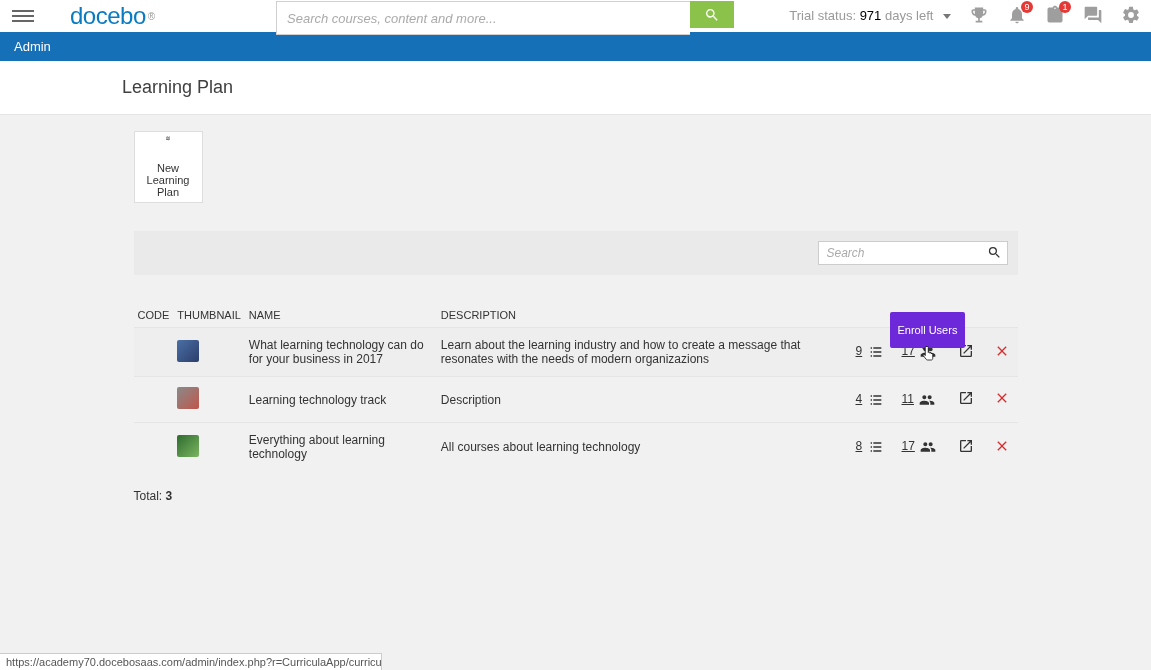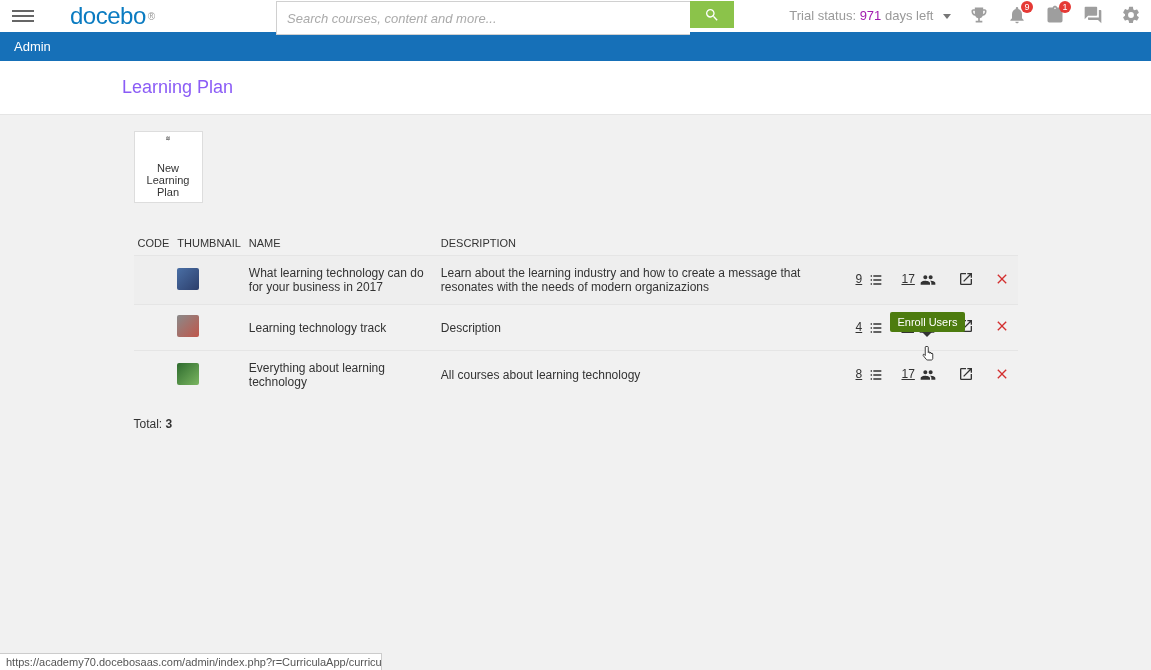--- a/index.html
+++ b/index.html
@@ -10,32 +10,32 @@
   .hamburger { width:22px; height:22px; display:flex; flex-direction:column; justify-content:center; gap:3px; cursor:pointer;}
   .hamburger span{ display:block; height:2px; background:#666; }
   .logo { margin-left:36px; font-size:24px; font-weight:400; color:#0a7bc1; letter-spacing:-0.5px; display:flex; align-items:center;}
   .logo-reg{ font-size:10px; vertical-align:top; margin-left:2px; color:#999;}
   .searchwrap{ position:absolute; left:276px; top:1px; height:27px; width:458px; display:flex;}
   .searchinput{ flex:1; border:1px solid #d0d0d0; border-right:none; padding:16px 10px; font-size:13px; color:#333; outline:none;}
   .searchinput::placeholder{color:#aaa; font-style:italic;}
   .searchbtn{ width:44px; background:#8bc34a; border:none; cursor:pointer; display:flex; align-items:center; justify-content:center;}
   .searchbtn svg{width:16px;height:16px;fill:#fff;}
   .trial{ position:absolute; right:200px; top:8px; font-size:13px; color:#999;}
-  .trial .days{color:#a21caf;}
+  .trial .days{color:#000000;}
   .caret-down{display:inline-block; margin-left:6px; border-left:4px solid transparent;border-right:4px solid transparent;border-top:5px solid #777; vertical-align:middle;}
   .topicons{ position:absolute; right:10px; top:5px; display:flex; gap:18px; align-items:center;}
   .topicon{ width:20px; height:20px; fill:#9e9e9e; cursor:pointer; position:relative;}
   .badge{ position:absolute; top:-4px; right:-6px; background:#e53935; color:#fff; font-size:9px; width:12px; height:12px; border-radius:50%; display:flex; align-items:center; justify-content:center;}
   
   
   .subheader{ height:29px; background:#1670b8; color:#fff; display:flex; align-items:center; padding:0 14px; font-size:13px;}
   
   
   .pagewrap{ background:#f1f1f1; height:609px; overflow:hidden;}
-  .pagehead{ background:#fff; padding:16px 0 16px 122px; font-size:18px; color:#8b5cf6; border-bottom:1px solid #e5e5e5;}
+  .pagehead{ background:#fff; padding:16px 0 16px 122px; font-size:18px; color:#404040; border-bottom:1px solid #e5e5e5;}
   
   .content{ margin:0 auto; width:884px; padding-top:14px; position:relative;}
   
   .newcard-wrap{position:relative; display:inline-block;}
   .newcard{ width:69px; height:72px; background:#fff; border:1px solid #ddd; display:flex; flex-direction:column; align-items:center; justify-content:center; cursor:pointer; text-align:center; padding:4px;}
   .newcard svg{width:32px;height:32px; fill:#333;}
   .newcard-label{ font-size:11px; color:#333; margin-top:21px; line-height:1.1;}
   
   .searchbar-section{ background:#eaeaea; margin-top:28px; padding:10px; display:flex; justify-content:flex-end;}
   .tablesearch{ position:relative; width:190px;}
@@ -51,21 +51,21 @@
   .thumb{ width:22px; height:22px; display:inline-block; border-radius:2px;}
   .thumb1{background:linear-gradient(135deg,#4a6fa5,#2c3e6b);}
   .thumb2{background:linear-gradient(135deg,#8a8a8a,#c0564a);}
   .thumb3{background:linear-gradient(135deg,#2e6b2e,#7bb661);}
   .countlink{ color:#333; text-decoration:underline; font-size:12px;}
   .iconcell svg{width:16px;height:16px;fill:#333;vertical-align:middle; margin-left:2px;}
   .editcell svg{width:16px;height:16px;fill:#333;}
   .delcell svg{width:16px;height:16px;fill:#d32f2f;}
   .actioncell{cursor:pointer;}
   
-  .tooltip{ position:absolute; background:#4d7c0f; color:#fff; font-size:11px; padding:4px 8px; border-radius:2px; white-space:nowrap; z-index:50;}
+  .tooltip{ position:absolute; background:#6d28d9; color:#fff; font-size:11px; padding:12px 8px; border-radius:2px; white-space:nowrap; z-index:50;}
   .tooltip::after{content:""; position:absolute; bottom:-5px; left:50%; margin-left:-5px; border-left:5px solid transparent; border-right:5px solid transparent; border-top:5px solid #333;}
   
   .cursor-img{position:absolute; z-index:60; width:18px; height:22px; pointer-events:none;}
   
   .total{ margin-top:18px; font-size:12px; color:#333;}
   .total b{font-weight:600;}
   
   .statusbar{ position:absolute; left:0; bottom:0; background:#fff; border:1px solid #ccc; border-bottom:none; border-left:none; font-size:11px; padding:2px 6px; color:#555; max-width:382px; overflow:hidden; white-space:nowrap;}
 </style>
 </head>
@@ -135,20 +135,28 @@
     
     <div class="newcard-wrap">
       <div class="newcard">
         <svg viewBox="0 0 24 24">
             <path d="M20.5 3l-.16.03L15 5.1 9 3 3.36 4.9c-.21.07-.36.25-.36.48V20.5c0 .28.22.5.5.5l.16-.03L9 18.9l6 2.1 5.64-1.9c.21-.7.36-.25.36-.48V3.5c0-.28-.22-.5-.5-.5zM10 5.47l4 1.4v11.66l-4-1.4V5.47zm-5 .99l3-1.01v11.7l-3 1.16V6.46zm14 11.08l-3 1.01V6.86l3-1.16v11.84z"></path>
           </svg>
         <div class="newcard-label">New Learning Plan</div>
       </div>
     </div>
     
+    <div class="searchbar-section">
+      <div class="tablesearch">
+        <input placeholder="Search" style="">
+        <svg viewBox="0 0 24 24">
+            <path d="M15.5 14h-.79l-.28-.27A6.471 6.471 0 0016 9.5 6.5 6.5 0 109.5 16c1.61 0 3.09-.59 4.23-1.57l.27.28v.79l5 4.99L20.49 19l-4.99-5zm-6 0C7.01 14 5 11.99 5 9.5S7.01 5 9.5 5 14 7.01 14 9.5 11.99 14 9.5 14z"></path>
+          </svg>
+      </div>
+    </div>
     
     <table class="lptable">
       <thead>
         <tr>
           <th style="width:38px">CODE</th>
           <th style="width:58px">THUMBNAIL</th>
           <th style="width:192px">NAME</th>
           <th>DESCRIPTION</th>
           <th style="width:46px"></th>
           <th style="width:56px"></th>

